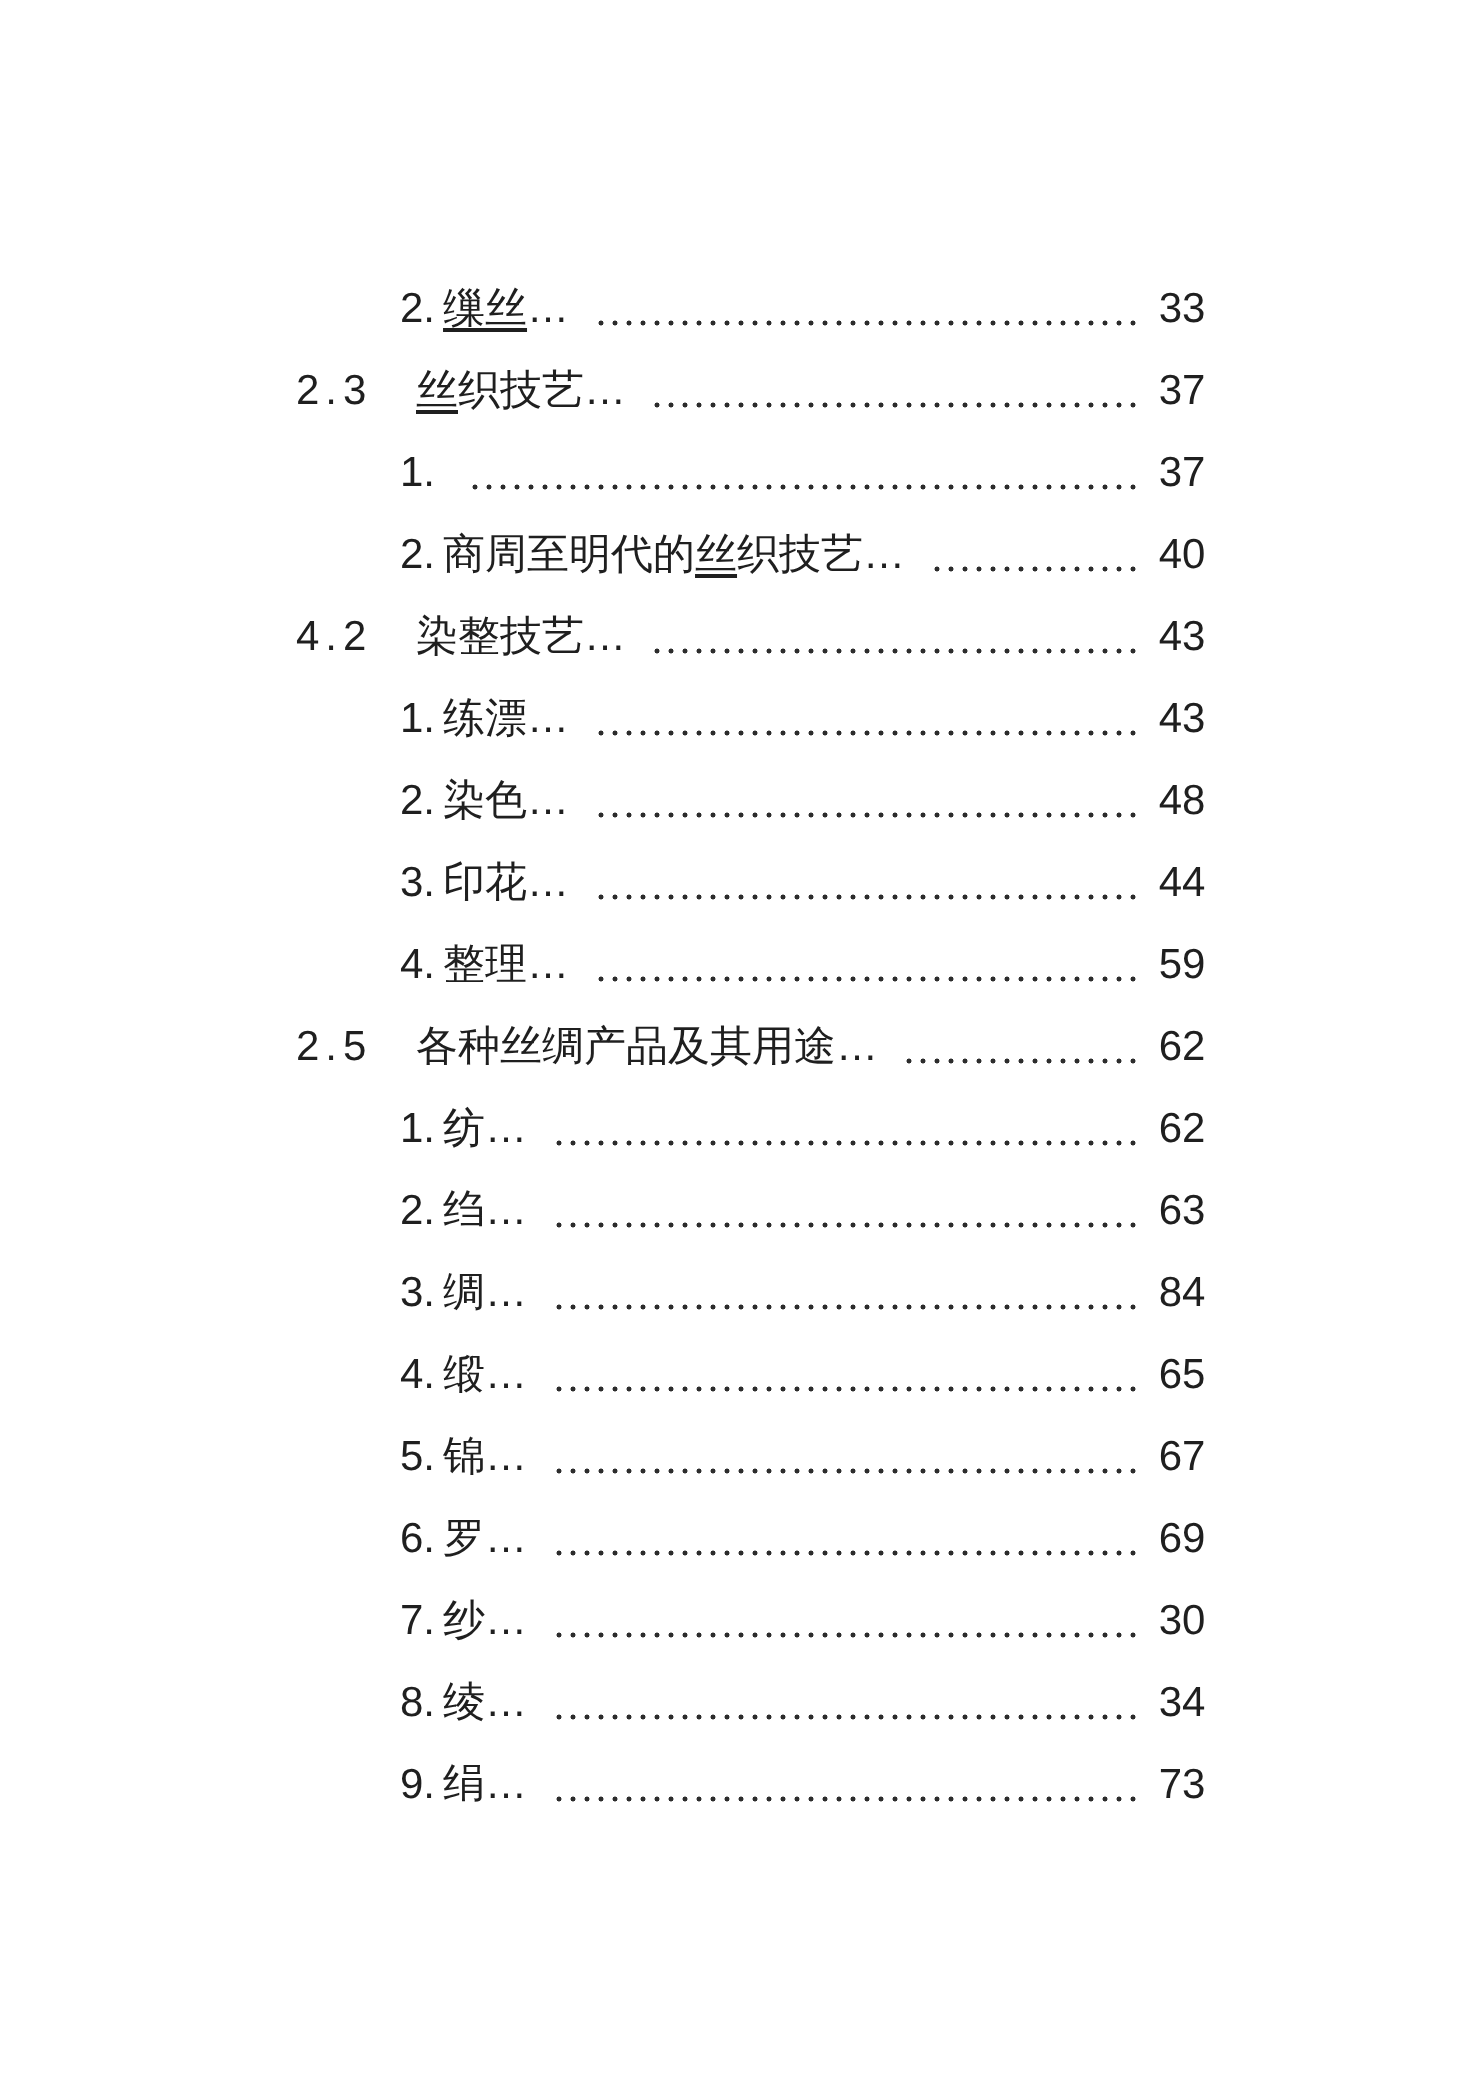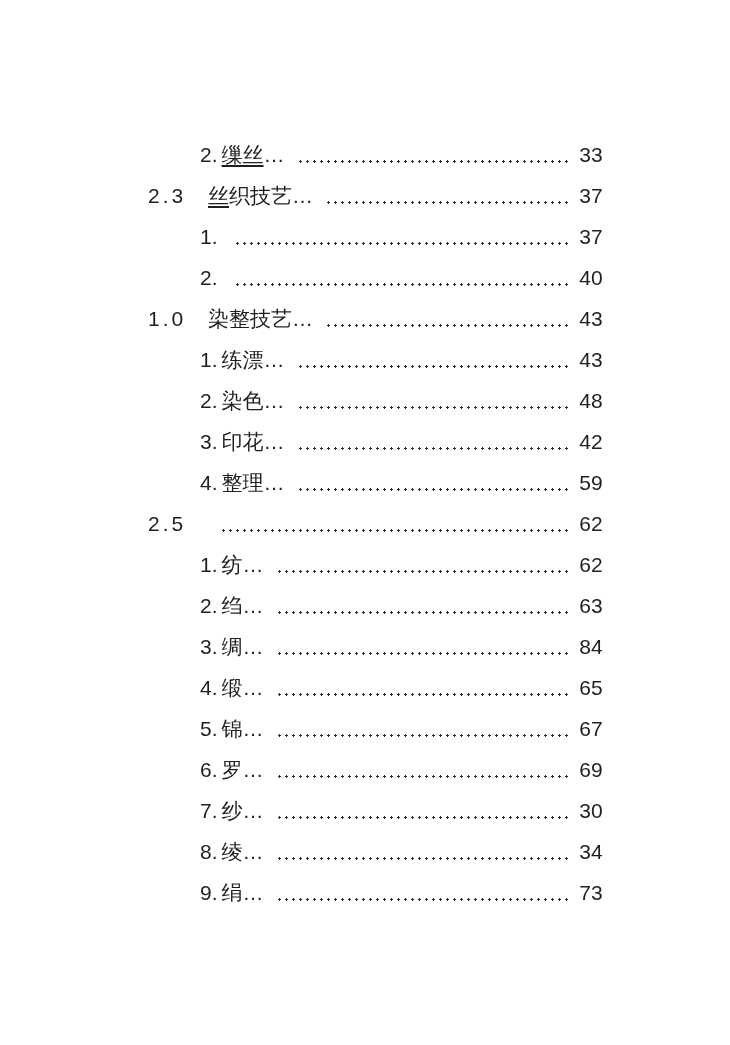--- a/index.html
+++ b/index.html
@@ -79,55 +79,57 @@
     <span class="leader"></span>
     <span class="pagenum">37</span>
   </div>
     <div class="row item">
     <span class="num">1.</span>
     <span class="leader"></span>
     <span class="pagenum">37</span>
   </div>
     <div class="row item">
     <span class="num">2.</span>
+    <span class="title"><span>商周至明代的</span><span class="u">丝</span><span>织技艺…</span></span>
     <span class="leader"></span>
     <span class="pagenum">40</span>
   </div>
     <div class="row section">
-    <span class="num">1.0</span>
+    <span class="num">4.2</span>
     <span class="title"><span>染整技艺…</span><span class="u"></span><span></span></span>
     <span class="leader"></span>
     <span class="pagenum">43</span>
   </div>
     <div class="row item">
     <span class="num">1.</span>
     <span class="title"><span>练漂…</span><span class="u"></span><span></span></span>
     <span class="leader"></span>
     <span class="pagenum">43</span>
   </div>
     <div class="row item">
     <span class="num">2.</span>
     <span class="title"><span>染色…</span><span class="u"></span><span></span></span>
     <span class="leader"></span>
     <span class="pagenum">48</span>
   </div>
     <div class="row item">
     <span class="num">3.</span>
     <span class="title"><span>印花…</span><span class="u"></span><span></span></span>
     <span class="leader"></span>
-    <span class="pagenum">42</span>
+    <span class="pagenum">44</span>
   </div>
     <div class="row item">
     <span class="num">4.</span>
     <span class="title"><span>整理…</span><span class="u"></span><span></span></span>
     <span class="leader"></span>
     <span class="pagenum">59</span>
   </div>
     <div class="row section">
     <span class="num">2.5</span>
+    <span class="title"><span>各种丝绸产品及其用途…</span><span class="u"></span><span></span></span>
     <span class="leader"></span>
     <span class="pagenum">62</span>
   </div>
     <div class="row item">
     <span class="num">1.</span>
     <span class="title"><span>纺…</span><span class="u"></span><span></span></span>
     <span class="leader"></span>
     <span class="pagenum">62</span>
   </div>
     <div class="row item">

